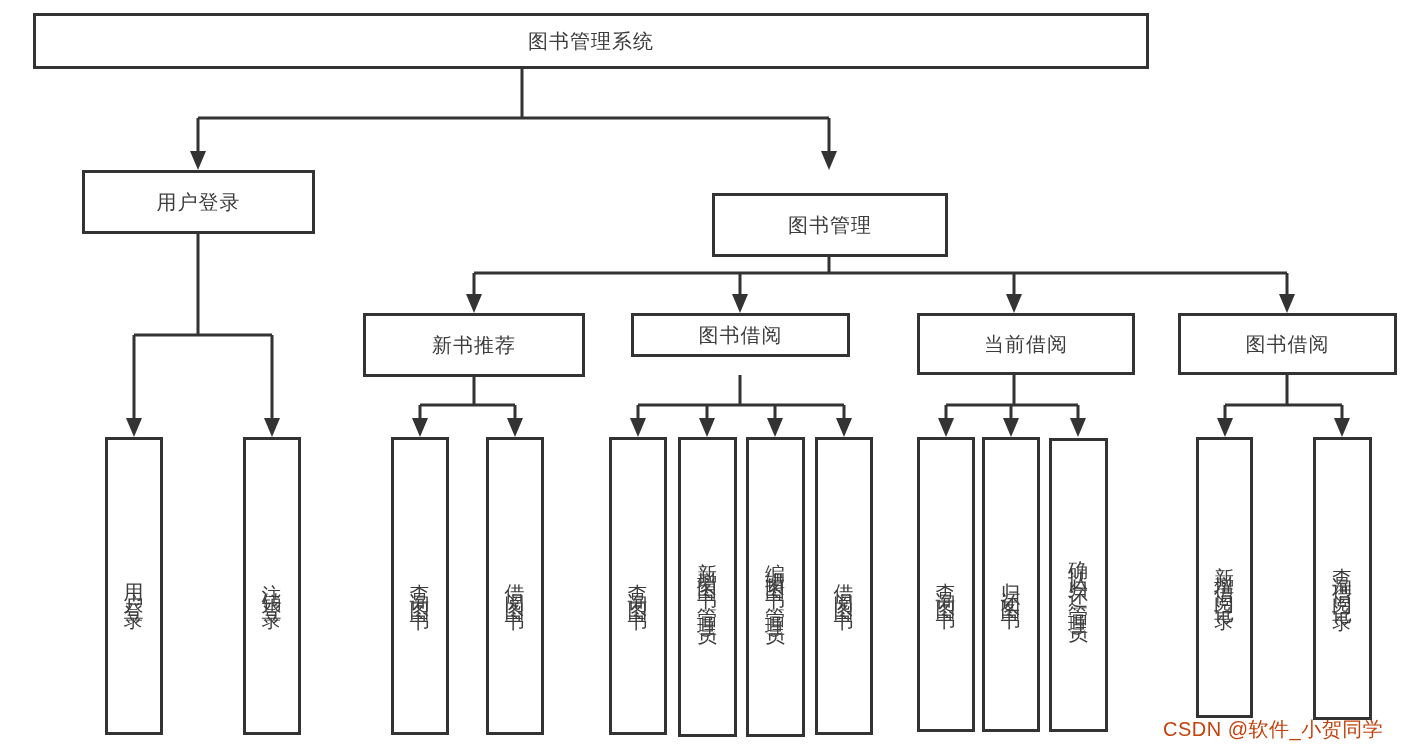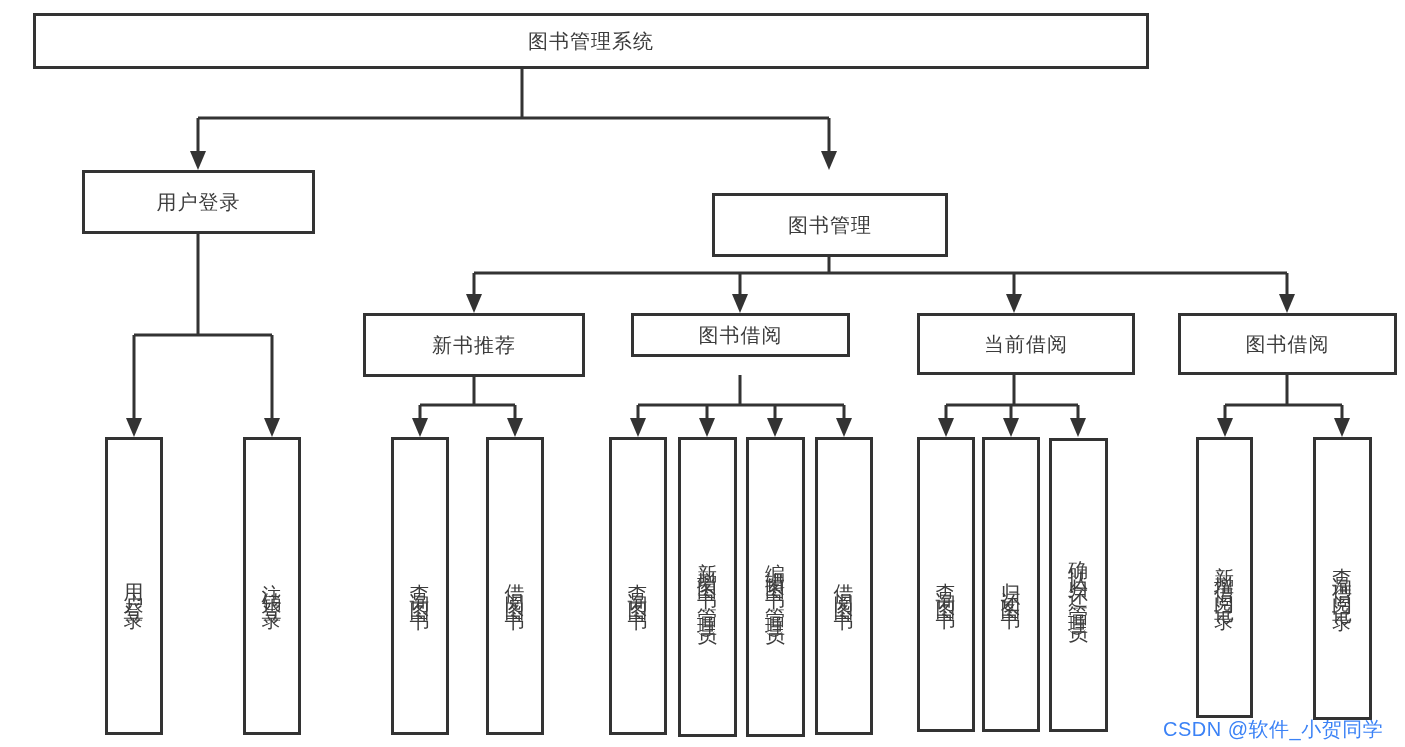--- a/index.html
+++ b/index.html
@@ -60,21 +60,21 @@
   .n-cq  { left: 917px;  top: 437px; width: 58px; height: 295px; }
   .n-cr  { left: 982px;  top: 437px; width: 58px; height: 295px; }
   .n-cc  { left: 1049px; top: 438px; width: 59px; height: 294px; }
   .n-ra  { left: 1196px; top: 437px; width: 57px; height: 281px; }
   .n-rq2 { left: 1313px; top: 437px; width: 59px; height: 283px; }
   .watermark {
     position: absolute;
     left: 1163px;
     top: 716px;
     font-size: 20px;
-    color: #3b82f6;
+    color: #c2410c;
     letter-spacing: 0.5px;
     z-index: 5;
     white-space: nowrap;
   }
 </style>
 </head>
 <body>
 
 <div class="stage">
 

